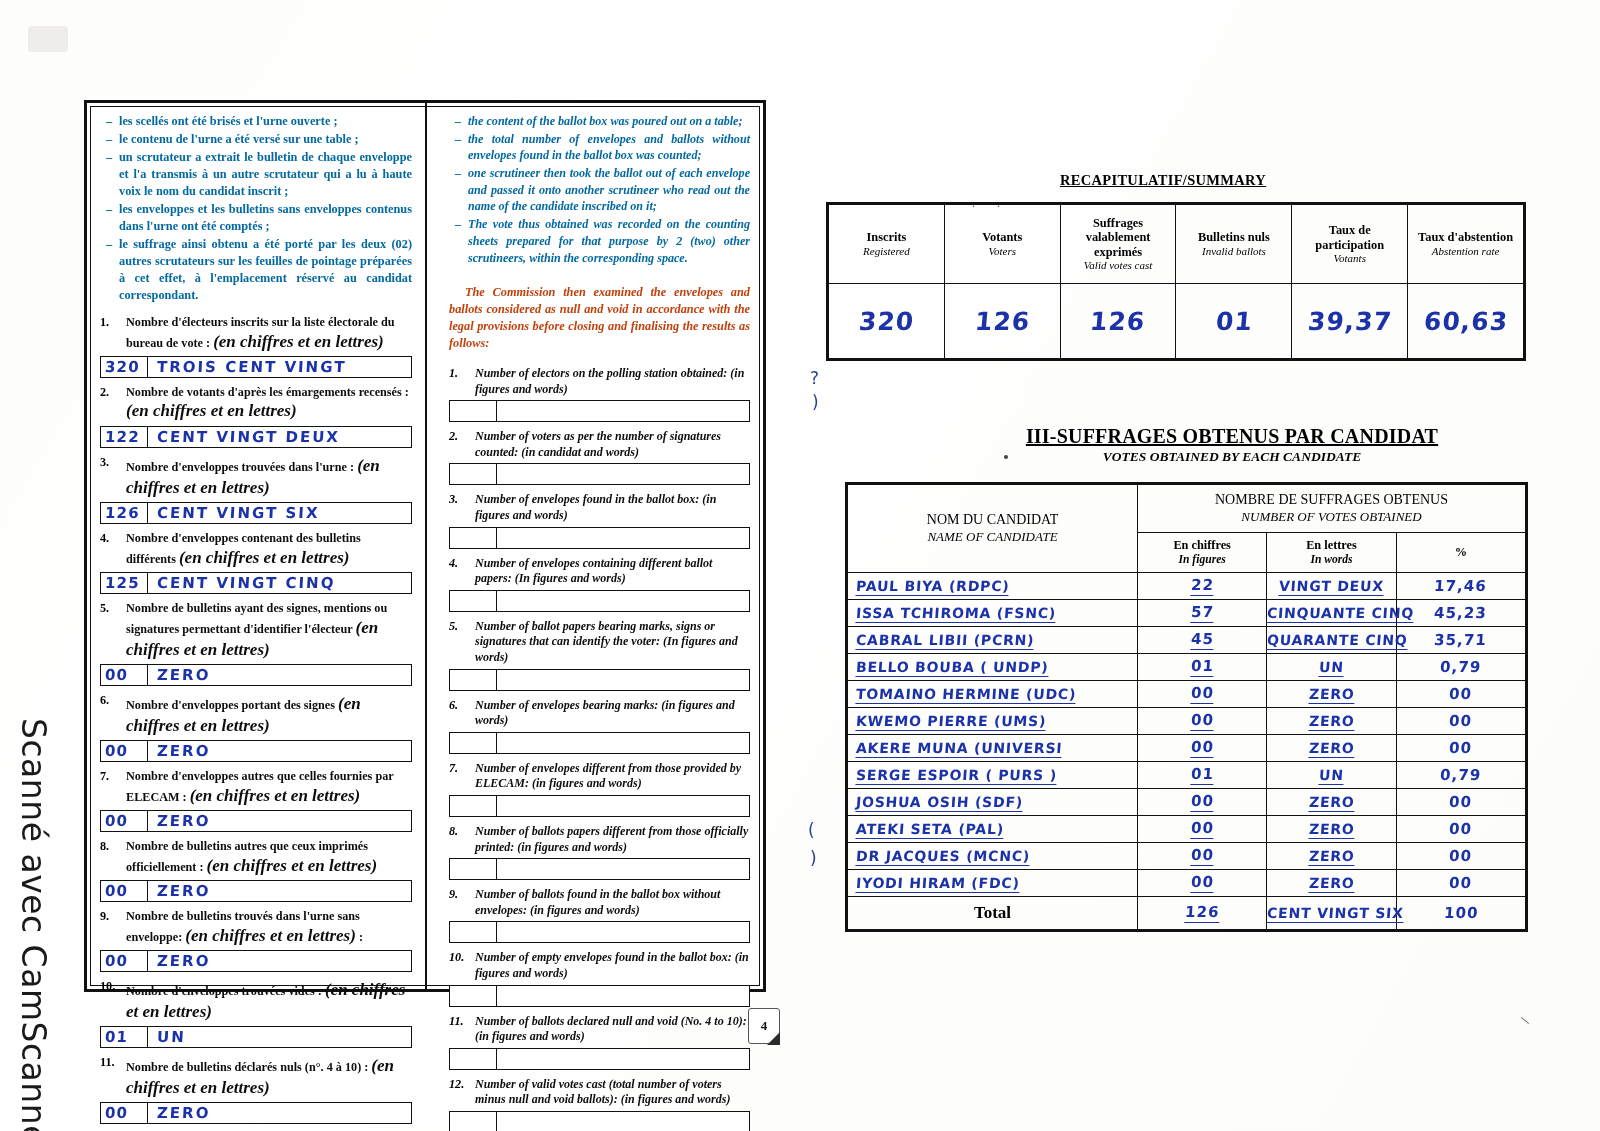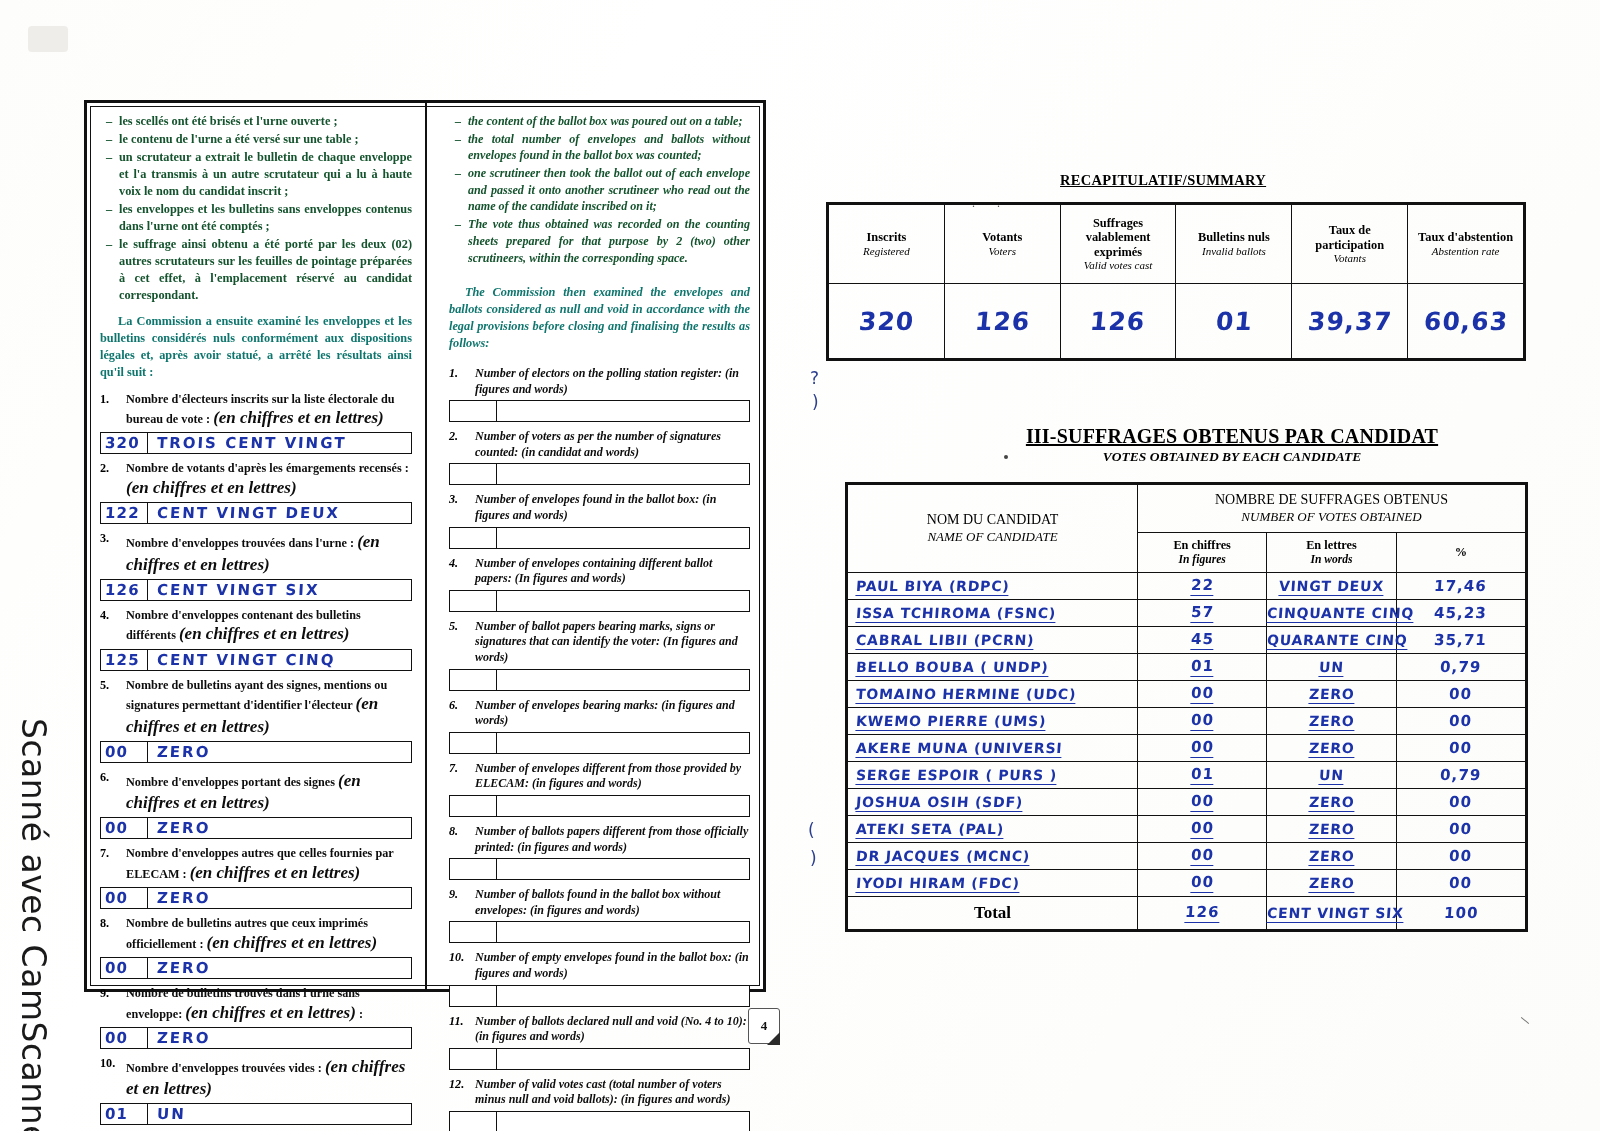--- a/index.html
+++ b/index.html
@@ -32,28 +32,28 @@
   }
   .doc-left-inner{position:absolute;inset:3px;border:1px solid #111;box-sizing:border-box;}
   .col-split{position:absolute;left:50%;top:0;bottom:0;width:2px;background:#111;}
 
   .col{position:absolute;top:0;bottom:0;box-sizing:border-box;padding:10px 13px 0 13px;}
   .col-fr{left:0;width:50%;}
   .col-en{left:50%;width:50%;padding-left:24px;}
 
   .bullets{list-style:none;margin:0 0 0 6px;padding:0;}
   .bullets li{
-    font-size:12.3px;line-height:1.38;font-weight:bold;color:#14532d;
+    font-size:12.3px;line-height:1.38;font-weight:bold;color:#0369a1;
     text-align:justify;margin-bottom:1px;position:relative;padding-left:13px;
   }
   .bullets li:before{content:"–";position:absolute;left:0;top:0;}
   .col-en .bullets li{font-weight:bold;font-style:italic;font-size:12.1px;}
 
   .para{
-    font-size:12.3px;line-height:1.38;font-weight:bold;color:#0f766e;
+    font-size:12.3px;line-height:1.38;font-weight:bold;color:#c2410c;
     text-align:justify;text-indent:18px;margin-top:9px;
   }
   .col-en .para{font-style:italic;text-indent:16px;margin-top:18px;}
 
   
   .qlist{margin-top:11px;}
   .col-en .qlist{margin-top:14px;}
   .q{display:flex;margin-bottom:2px;}
   .q-num{width:26px;flex:0 0 26px;font-size:12.2px;font-weight:bold;line-height:1.3;}
   .q-txt{flex:1;font-size:12.2px;font-weight:bold;line-height:1.3;color:#0d0d0d;}
@@ -158,21 +158,20 @@
   <div class="col-split"></div>
 
   <div class="col col-fr">
     <ul class="bullets" id="fr-bullets">
         <li>les scellés ont été brisés et l'urne ouverte ;</li>
         <li>le contenu de l'urne a été versé sur une table ;</li>
         <li>un scrutateur a extrait le bulletin de chaque enveloppe et l'a transmis à un autre scrutateur qui a lu à haute voix le nom du candidat inscrit ;</li>
         <li>les enveloppes et les bulletins sans enveloppes contenus dans l'urne ont été comptés ;</li>
         <li>le suffrage ainsi obtenu a été porté par les deux (02) autres scrutateurs sur les feuilles de pointage préparées à cet effet, à l'emplacement réservé au candidat correspondant.</li>
       </ul>
-    <div class="para">La Commission a ensuite examiné les enveloppes et les bulletins considérés nuls conformément aux dispositions légales et, après avoir statué, a arrêté les résultats ainsi qu'il suit :</div>
     <div class="qlist" id="fr-items">
         <div class="q">
           <div class="q-num">1.</div>
           <div class="q-txt">Nombre d'électeurs inscrits sur la liste électorale du bureau de vote : <em>(en chiffres et en lettres)</em></div>
         </div>
         <div class="ansbox">
           <div class="fig">
             <span class="hw">320</span>
           </div>
           <div class="wrd">
@@ -310,21 +309,21 @@
     <ul class="bullets" id="en-bullets">
         <li>the content of the ballot box was poured out on a table;</li>
         <li>the total number of envelopes and ballots without envelopes found in the ballot box was counted;</li>
         <li>one scrutineer then took the ballot out of each envelope and passed it onto another scrutineer who read out the name of the candidate inscribed on it;</li>
         <li>The vote thus obtained was recorded on the counting sheets prepared for that purpose by 2 (two) other scrutineers, within the corresponding space.</li>
       </ul>
     <div class="para">The Commission then examined the envelopes and ballots considered as null and void in accordance with the legal provisions before closing and finalising the results as follows:</div>
     <div class="qlist" id="en-items">
         <div class="q">
           <div class="q-num">1.</div>
-          <div class="q-txt">Number of electors on the polling station register: (in figures and words)</div>
+          <div class="q-txt">Number of electors on the polling station obtained: (in figures and words)</div>
         </div>
         <div class="ansbox">
           <div class="fig"></div>
           <div class="wrd"></div>
         </div>
         <div class="q">
           <div class="q-num">2.</div>
           <div class="q-txt">Number of voters as per the number of signatures counted: (in candidat and words)</div>
         </div>
         <div class="ansbox">

